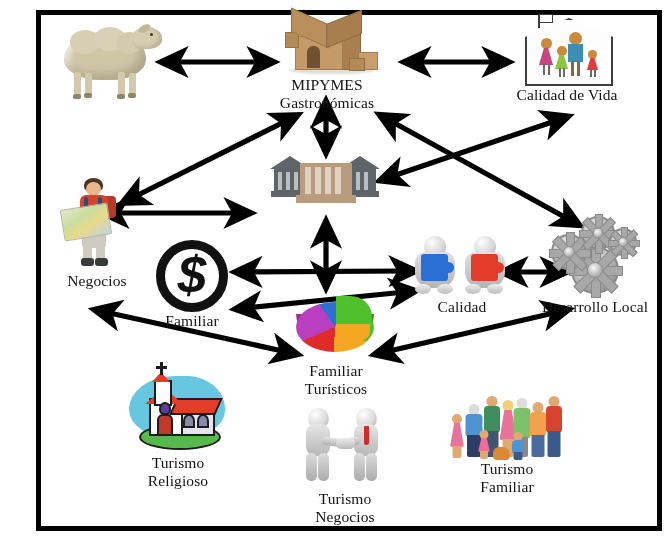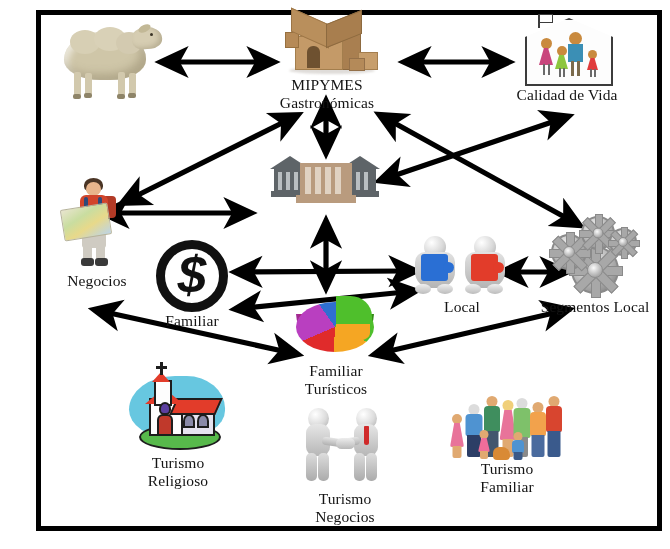--- a/index.html
+++ b/index.html
@@ -364,21 +364,21 @@
         <i class="ppiece" style="background:#2a6fd4;"></i>
       </span>
       <span class="pperson" style="left:50px;">
         <i class="phead"></i>
           <i class="pbody"></i>
         <i class="pfoot" style="left:2px;"></i>
           <i class="pfoot" style="left:24px;"></i>
         <i class="ppiece" style="background:#e23c2a;"></i>
       </span>
     </span>
-    <span class="label">Local</span>
+    <span class="label">Calidad</span>
   </div>
 
   <div class="node" style="left:528px;top:212px;width:134px;">
     <span class="icon gears">
       <span class="gear" style="left:24px;top:34px;width:44px;height:44px;">
         <span class="teeth">
           <span style="width:8px;height:52px;margin:-26px 0 0 -4px;"></span>
           <span style="width:52px;height:8px;margin:-4px 0 0 -26px;"></span>
           <span style="width:8px;height:52px;margin:-26px 0 0 -4px;transform:rotate(45deg);"></span>
           <span style="width:52px;height:8px;margin:-4px 0 0 -26px;transform:rotate(45deg);"></span>
@@ -406,21 +406,21 @@
       <span class="gear" style="left:62px;top:16px;width:24px;height:24px;">
         <span class="teeth">
           <span style="width:5px;height:30px;margin:-15px 0 0 -2.5px;"></span>
           <span style="width:30px;height:5px;margin:-2.5px 0 0 -15px;"></span>
           <span style="width:5px;height:30px;margin:-15px 0 0 -2.5px;transform:rotate(45deg);"></span>
           <span style="width:30px;height:5px;margin:-2.5px 0 0 -15px;transform:rotate(45deg);"></span>
         </span>
         <span class="hub" style="width:8px;height:8px;"></span>
       </span>
     </span>
-    <span class="label">Segmentos Local</span>
+    <span class="label">Desarrollo Local</span>
   </div>
 
   <div class="node" style="left:281px;top:288px;width:110px;">
     <span class="icon pie">
       <i class="side" style="background:linear-gradient(90deg,#a12a9e 0%,#b32020 22%,#c46a12 48%,#c98a10 72%,#2a8c16 100%);"></i>
       <i class="disc" style="background:conic-gradient(from -35deg,
            #2f6fd0 0deg 52deg,
            #4fbf2c 52deg 150deg,
            #f5a623 150deg 218deg,
            #e02b2b 218deg 282deg,

